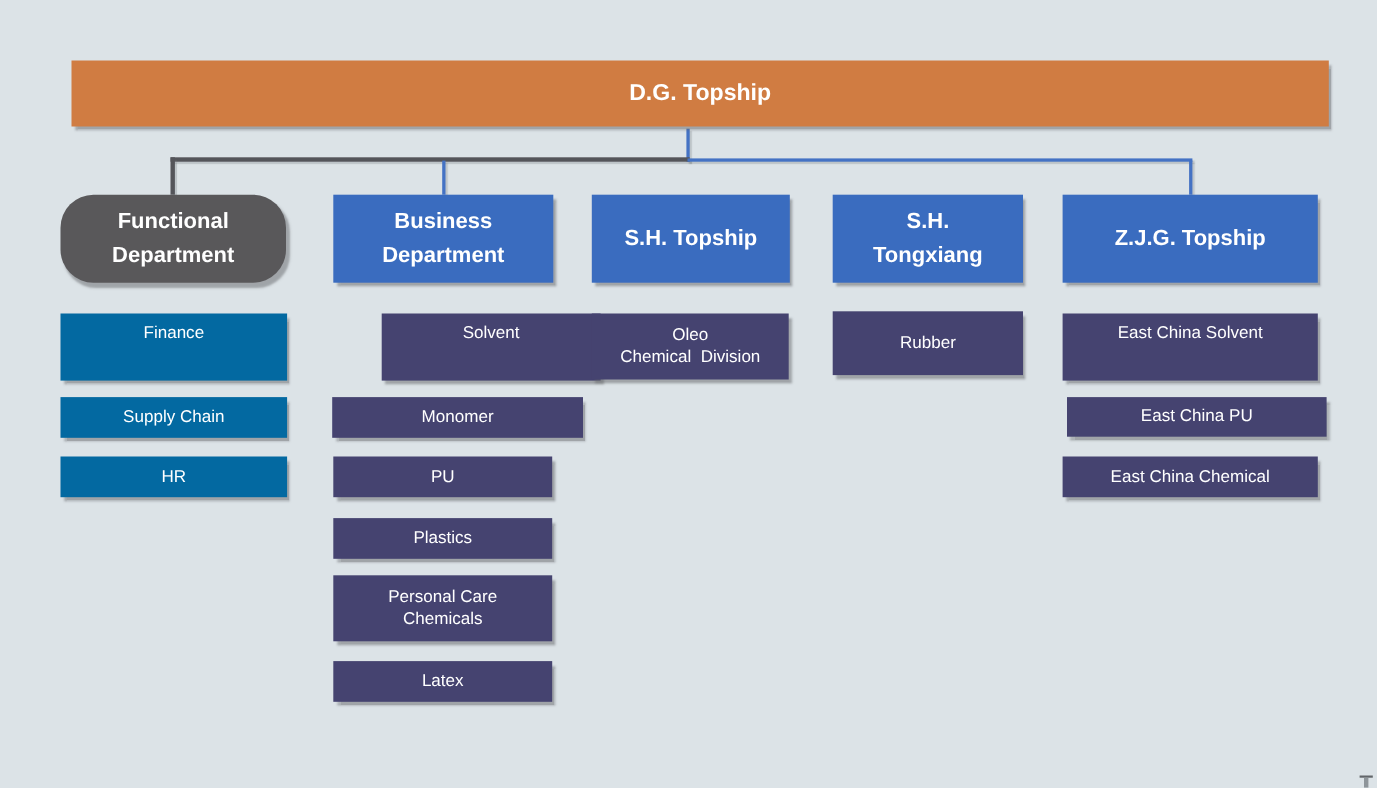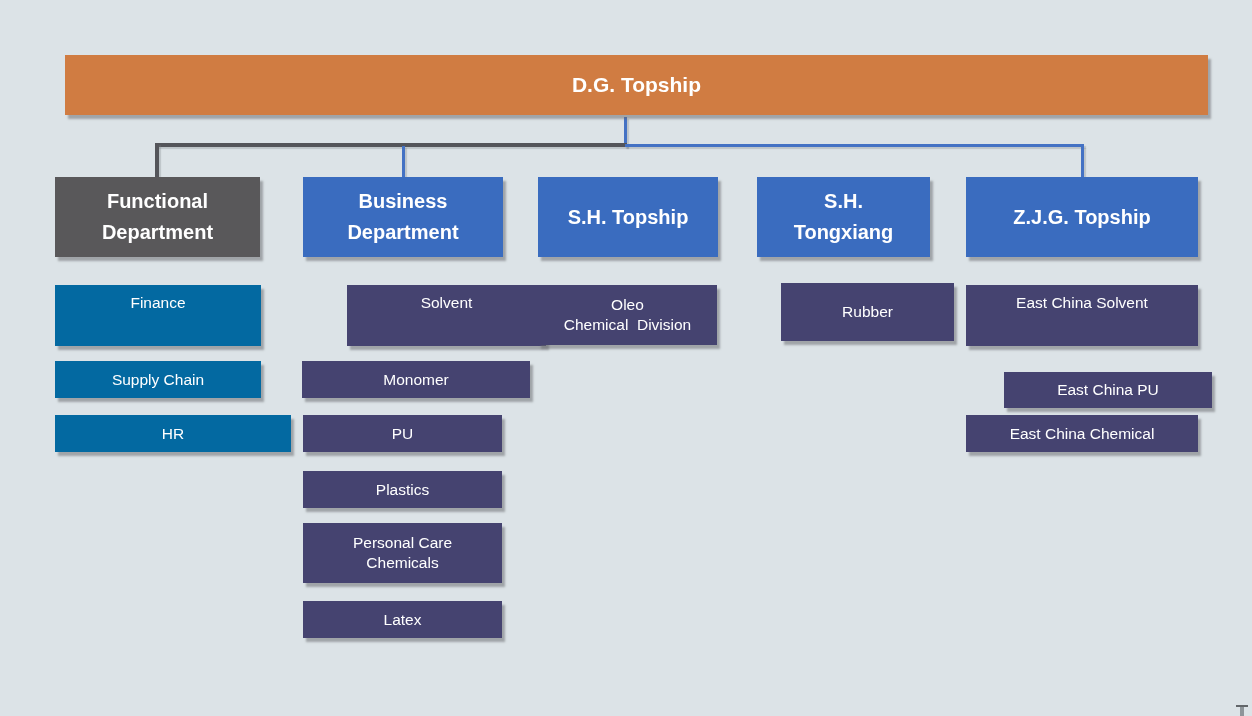--- a/index.html
+++ b/index.html
@@ -58,48 +58,48 @@
 
   <div class="line line-blue" style="left:624px; top:117px; width:3px;  height:30px;"></div>
   <div class="line line-gray" style="left:155px; top:143px; width:472px; height:4px;"></div>
   <div class="line line-gray" style="left:155px; top:143px; width:4px;  height:34px;"></div>
   <div class="line line-blue" style="left:625px; top:144px; width:459px; height:3px;"></div>
   <div class="line line-blue" style="left:402px; top:146px; width:3px;  height:31px;"></div>
   <div class="line line-blue" style="left:1081px; top:146px; width:3px; height:31px;"></div>
 
   <div class="node root" style="left:65px; top:55px; width:1143px; height:60px;">D.G. Topship</div>
 
-  <div class="node branch gdark" style="left:55px;  top:177px; width:205px; height:80px;">Functional
+  <div class="node branch gdark" style="left:55px;  top:177px; width:205px; height:80px;border-radius:30px;">Functional
 Department</div>
   <div class="node branch blue" style="left:303px; top:177px; width:200px; height:80px;">Business
 Department</div>
   <div class="node branch blue" style="left:538px; top:177px; width:180px; height:80px;">S.H. Topship</div>
   <div class="node branch blue" style="left:757px; top:177px; width:173px; height:80px;">S.H.
 Tongxiang</div>
   <div class="node branch blue" style="left:966px; top:177px; width:232px; height:80px;">Z.J.G. Topship</div>
 
   <div class="node leaf gray vtop" style="left:55px; top:285px; width:206px; height:61px;">Finance</div>
   <div class="node leaf gray" style="left:55px; top:361px; width:206px; height:37px;">Supply Chain</div>
-  <div class="node leaf gray" style="left:55px; top:415px; width:236px; height:37px;">HR</div>
+  <div class="node leaf gray" style="left:55px; top:415px; width:206px; height:37px;">HR</div>
 
   <div class="node leaf navy vtop" style="left:303px; top:285px; width:199px; height:61px;margin-left:44px;">Solvent</div>
   <div class="node leaf navy" style="left:302px; top:361px; width:228px; height:37px;">Monomer</div>
   <div class="node leaf navy" style="left:303px; top:415px; width:199px; height:37px;">PU</div>
   <div class="node leaf navy" style="left:303px; top:471px; width:199px; height:37px;">Plastics</div>
   <div class="node leaf navy" style="left:303px; top:523px; width:199px; height:60px;">Personal Care
 Chemicals</div>
   <div class="node leaf navy" style="left:303px; top:601px; width:199px; height:37px;">Latex</div>
 
   <div class="node leaf navy" style="left:538px; top:285px; width:179px; height:60px;">Oleo
 Chemical  Division</div>
 
-  <div class="node leaf navy" style="left:757px; top:283px; width:173px; height:58px;margin-left:24px;">Rubber</div>
+  <div class="node leaf navy" style="left:757px; top:283px; width:173px; height:58px;">Rubber</div>
 
   <div class="node leaf navy vtop" style="left:966px; top:285px; width:232px; height:61px;">East China Solvent</div>
-  <div class="node leaf navy" style="left:1004px; top:361px; width:208px; height:36px;margin-top:11px;">East China PU</div>
+  <div class="node leaf navy" style="left:970px; top:361px; width:236px; height:36px;">East China PU</div>
   <div class="node leaf navy" style="left:966px; top:415px; width:232px; height:37px;">East China Chemical</div>
 
   <div>
     <div class="cursor-bar"></div>
     <div class="cursor-stem"></div>
   </div>
 
 </div>
 
 </body></html>

